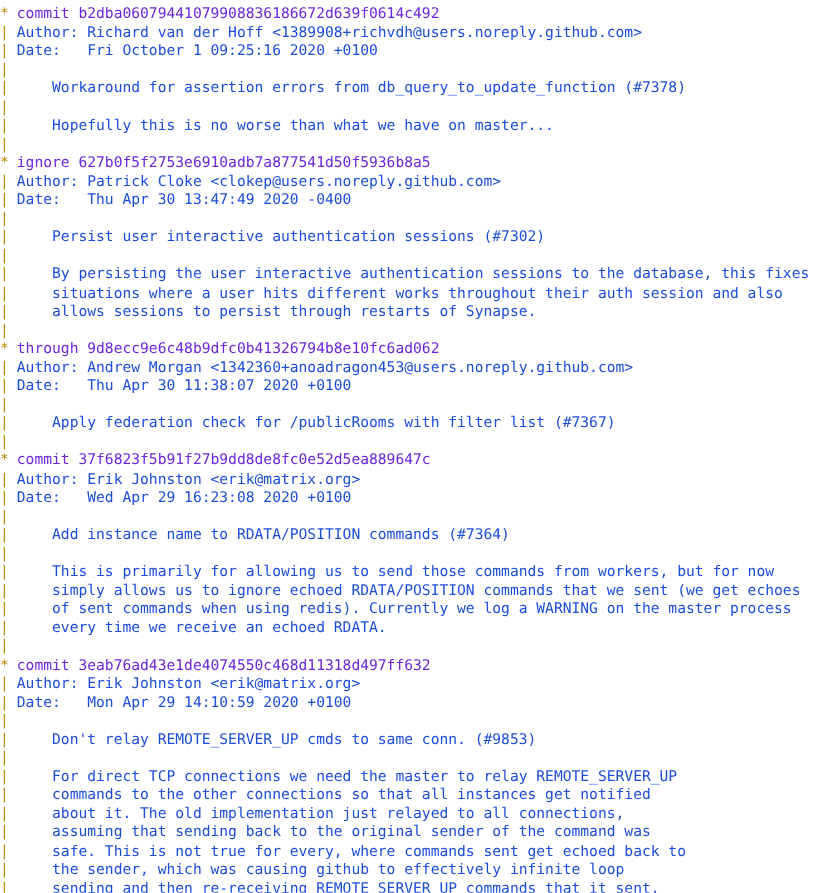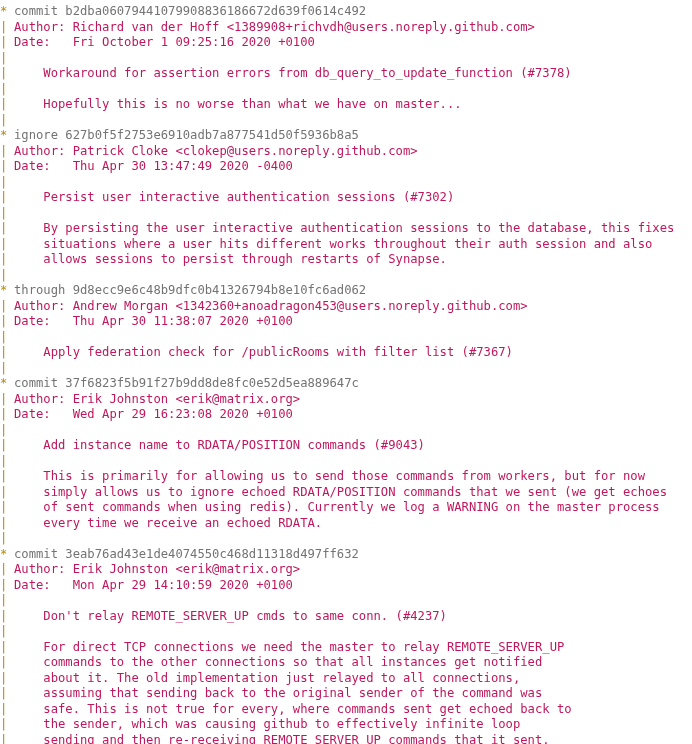--- a/index.html
+++ b/index.html
@@ -30,22 +30,22 @@
     width: 14px;
     color: #b58900;
     white-space: pre;
   }
   .graph.star { color: #b58900; }
   .text {
     flex: 1 1 auto;
     white-space: pre;
     overflow: hidden;
   }
-  .commit-line { color: #737373; }
-  .plain { color: #be185d; }
+  .commit-line { color: #6d28d9; }
+  .plain { color: #1d4ed8; }
 </style>
 </head>
 <body>
 
 <div id="log">
     <div class="row"><span class="graph star">* </span><span class="text commit-line">commit b2dba06079441079908836186672d639f0614c492</span></div>
     <div class="row"><span class="graph">| </span><span class="text plain">Author: Richard van der Hoff &lt;1389908+richvdh@users.noreply.github.com&gt;</span></div>
     <div class="row"><span class="graph">| </span><span class="text plain">Date:   Fri October 1 09:25:16 2020 +0100</span></div>
     <div class="row"><span class="graph">| </span><span class="text plain"></span></div>
     <div class="row"><span class="graph">| </span><span class="text plain">    Workaround for assertion errors from db_query_to_update_function (#7378)</span></div>
@@ -65,32 +65,32 @@
     <div class="row"><span class="graph star">* </span><span class="text commit-line">through 9d8ecc9e6c48b9dfc0b41326794b8e10fc6ad062</span></div>
     <div class="row"><span class="graph">| </span><span class="text plain">Author: Andrew Morgan &lt;1342360+anoadragon453@users.noreply.github.com&gt;</span></div>
     <div class="row"><span class="graph">| </span><span class="text plain">Date:   Thu Apr 30 11:38:07 2020 +0100</span></div>
     <div class="row"><span class="graph">| </span><span class="text plain"></span></div>
     <div class="row"><span class="graph">| </span><span class="text plain">    Apply federation check for /publicRooms with filter list (#7367)</span></div>
     <div class="row"><span class="graph">| </span><span class="text plain"></span></div>
     <div class="row"><span class="graph star">* </span><span class="text commit-line">commit 37f6823f5b91f27b9dd8de8fc0e52d5ea889647c</span></div>
     <div class="row"><span class="graph">| </span><span class="text plain">Author: Erik Johnston &lt;erik@matrix.org&gt;</span></div>
     <div class="row"><span class="graph">| </span><span class="text plain">Date:   Wed Apr 29 16:23:08 2020 +0100</span></div>
     <div class="row"><span class="graph">| </span><span class="text plain"></span></div>
-    <div class="row"><span class="graph">| </span><span class="text plain">    Add instance name to RDATA/POSITION commands (#9043)</span></div>
+    <div class="row"><span class="graph">| </span><span class="text plain">    Add instance name to RDATA/POSITION commands (#7364)</span></div>
     <div class="row"><span class="graph">| </span><span class="text plain"></span></div>
     <div class="row"><span class="graph">| </span><span class="text plain">    This is primarily for allowing us to send those commands from workers, but for now</span></div>
     <div class="row"><span class="graph">| </span><span class="text plain">    simply allows us to ignore echoed RDATA/POSITION commands that we sent (we get echoes</span></div>
     <div class="row"><span class="graph">| </span><span class="text plain">    of sent commands when using redis). Currently we log a WARNING on the master process</span></div>
     <div class="row"><span class="graph">| </span><span class="text plain">    every time we receive an echoed RDATA.</span></div>
     <div class="row"><span class="graph">| </span><span class="text plain"></span></div>
     <div class="row"><span class="graph star">* </span><span class="text commit-line">commit 3eab76ad43e1de4074550c468d11318d497ff632</span></div>
     <div class="row"><span class="graph">| </span><span class="text plain">Author: Erik Johnston &lt;erik@matrix.org&gt;</span></div>
     <div class="row"><span class="graph">| </span><span class="text plain">Date:   Mon Apr 29 14:10:59 2020 +0100</span></div>
     <div class="row"><span class="graph">| </span><span class="text plain"></span></div>
-    <div class="row"><span class="graph">| </span><span class="text plain">    Don't relay REMOTE_SERVER_UP cmds to same conn. (#4237)</span></div>
+    <div class="row"><span class="graph">| </span><span class="text plain">    Don't relay REMOTE_SERVER_UP cmds to same conn. (#9853)</span></div>
     <div class="row"><span class="graph">| </span><span class="text plain"></span></div>
     <div class="row"><span class="graph">| </span><span class="text plain">    For direct TCP connections we need the master to relay REMOTE_SERVER_UP</span></div>
     <div class="row"><span class="graph">| </span><span class="text plain">    commands to the other connections so that all instances get notified</span></div>
     <div class="row"><span class="graph">| </span><span class="text plain">    about it. The old implementation just relayed to all connections,</span></div>
     <div class="row"><span class="graph">| </span><span class="text plain">    assuming that sending back to the original sender of the command was</span></div>
     <div class="row"><span class="graph">| </span><span class="text plain">    safe. This is not true for every, where commands sent get echoed back to</span></div>
     <div class="row"><span class="graph">| </span><span class="text plain">    the sender, which was causing github to effectively infinite loop</span></div>
     <div class="row"><span class="graph">| </span><span class="text plain">    sending and then re-receiving REMOTE_SERVER_UP commands that it sent.</span></div>
   </div>
 

